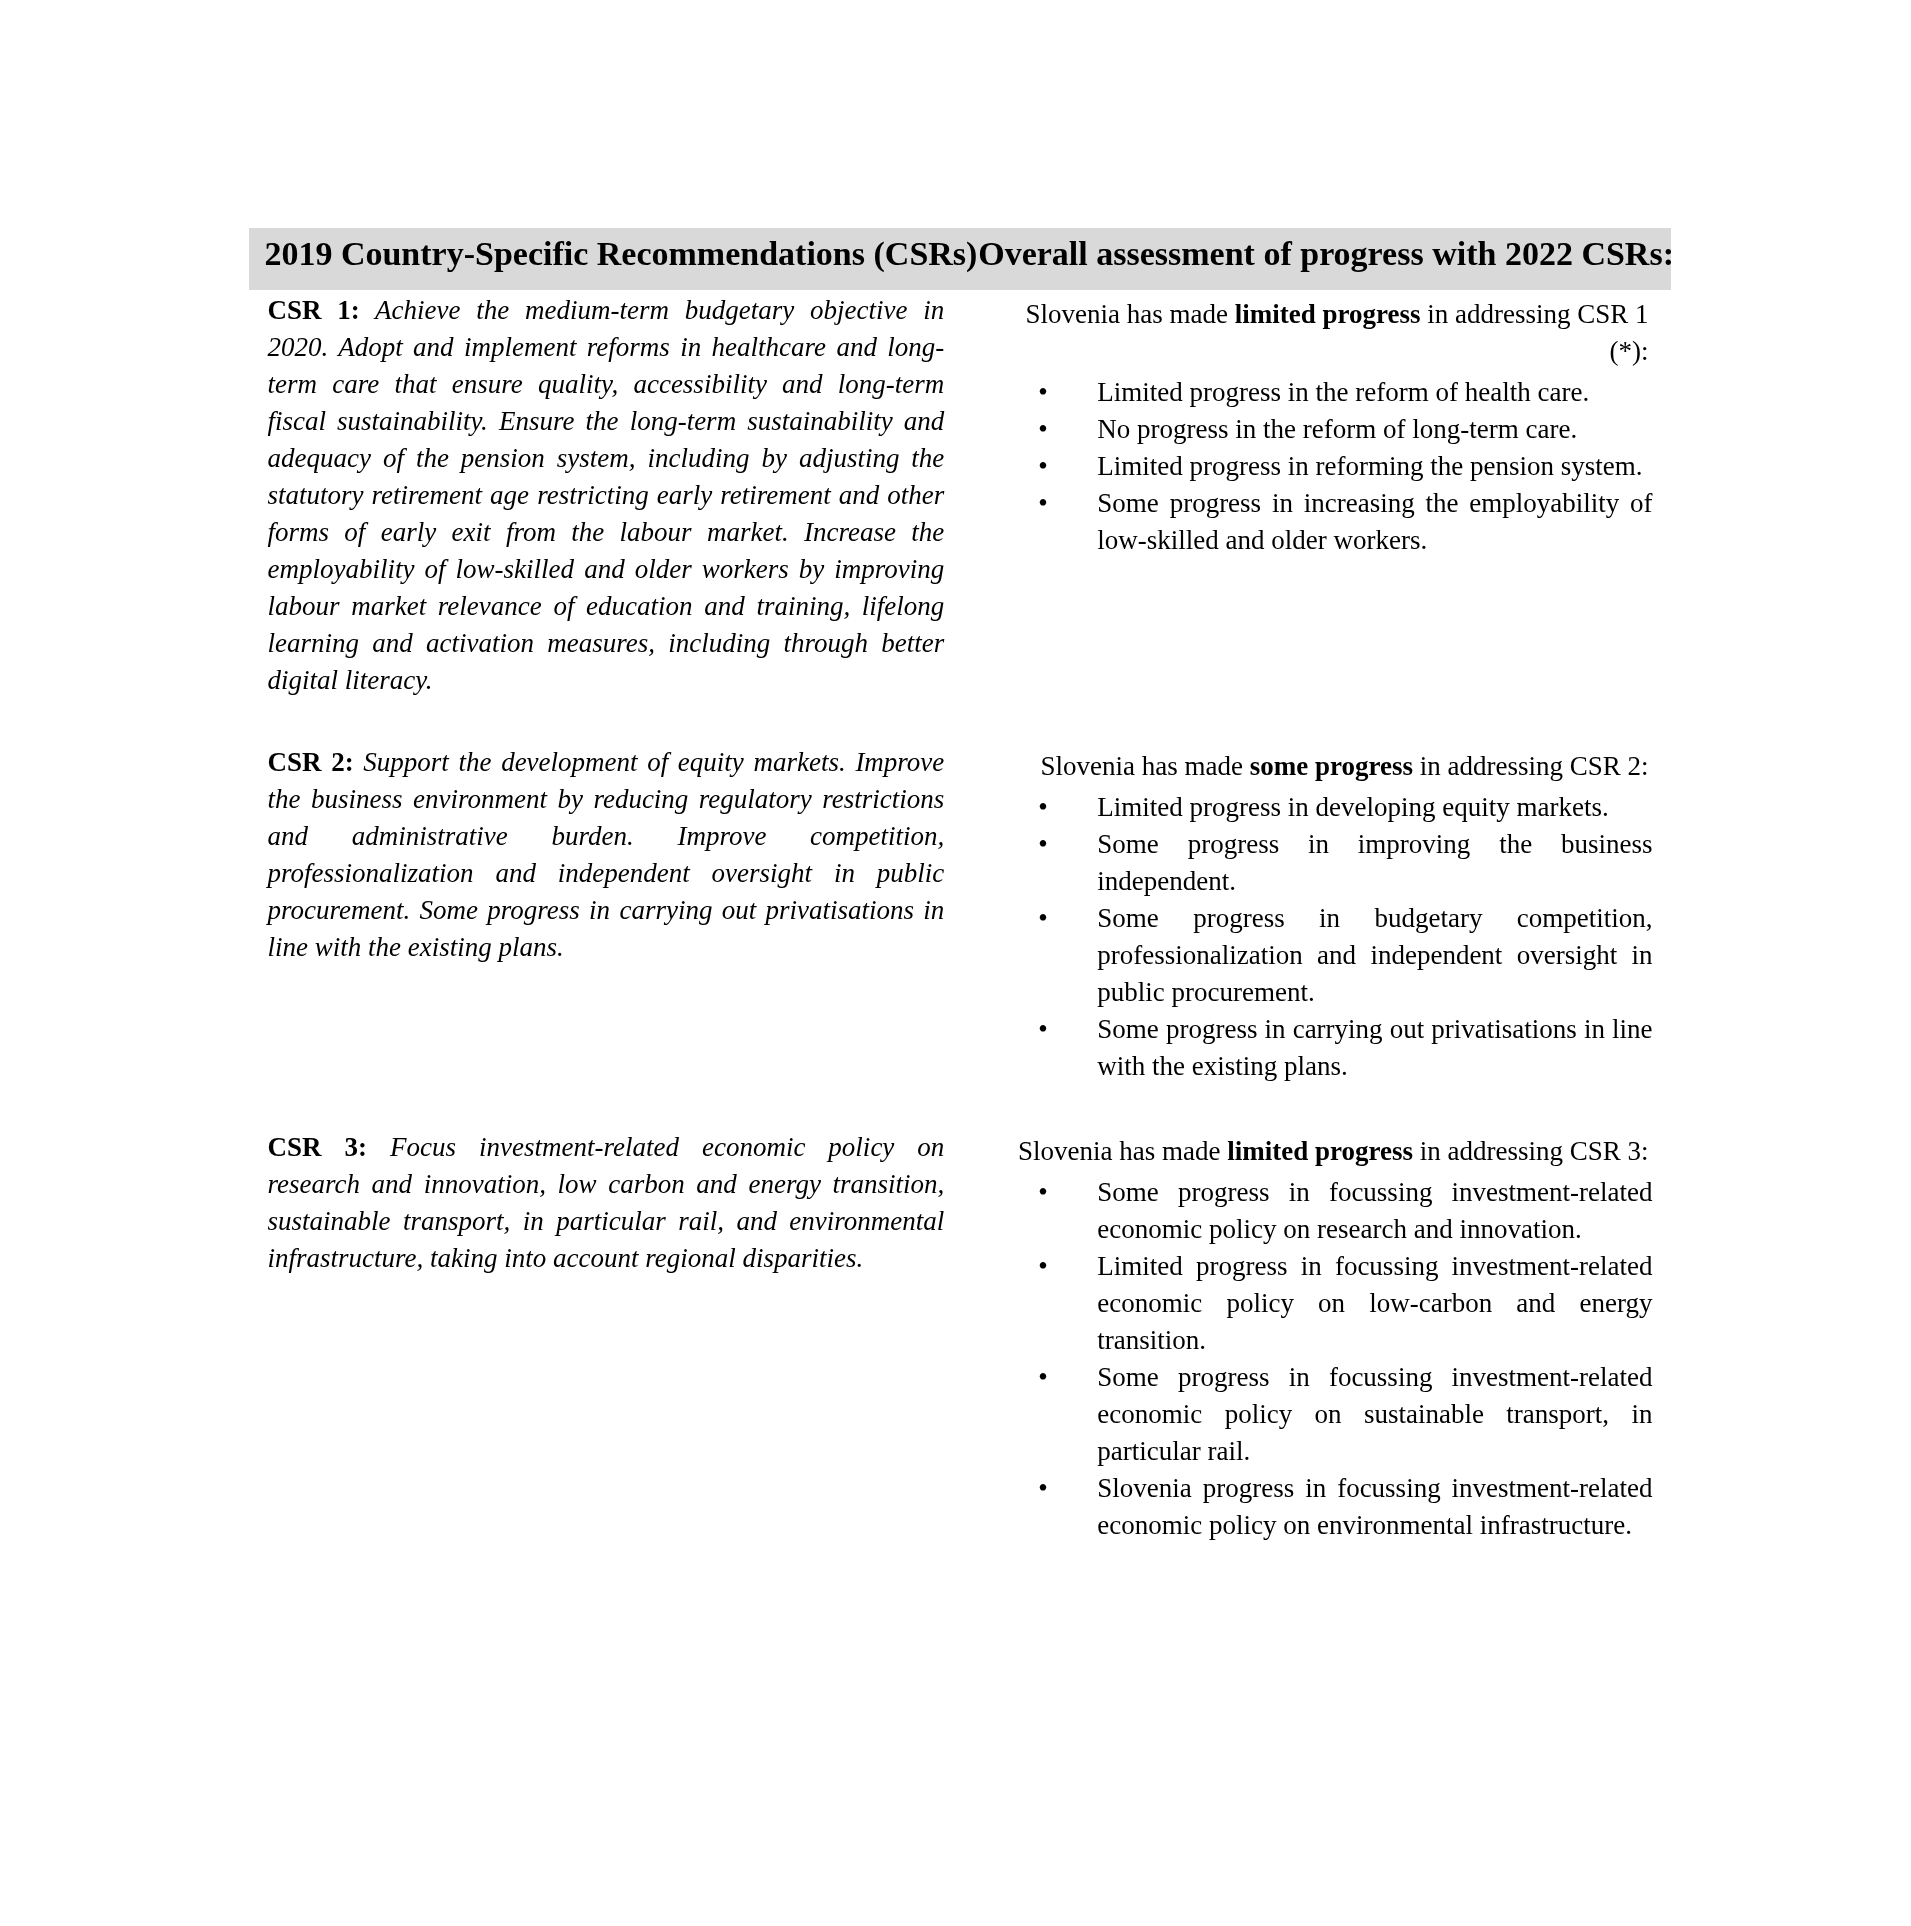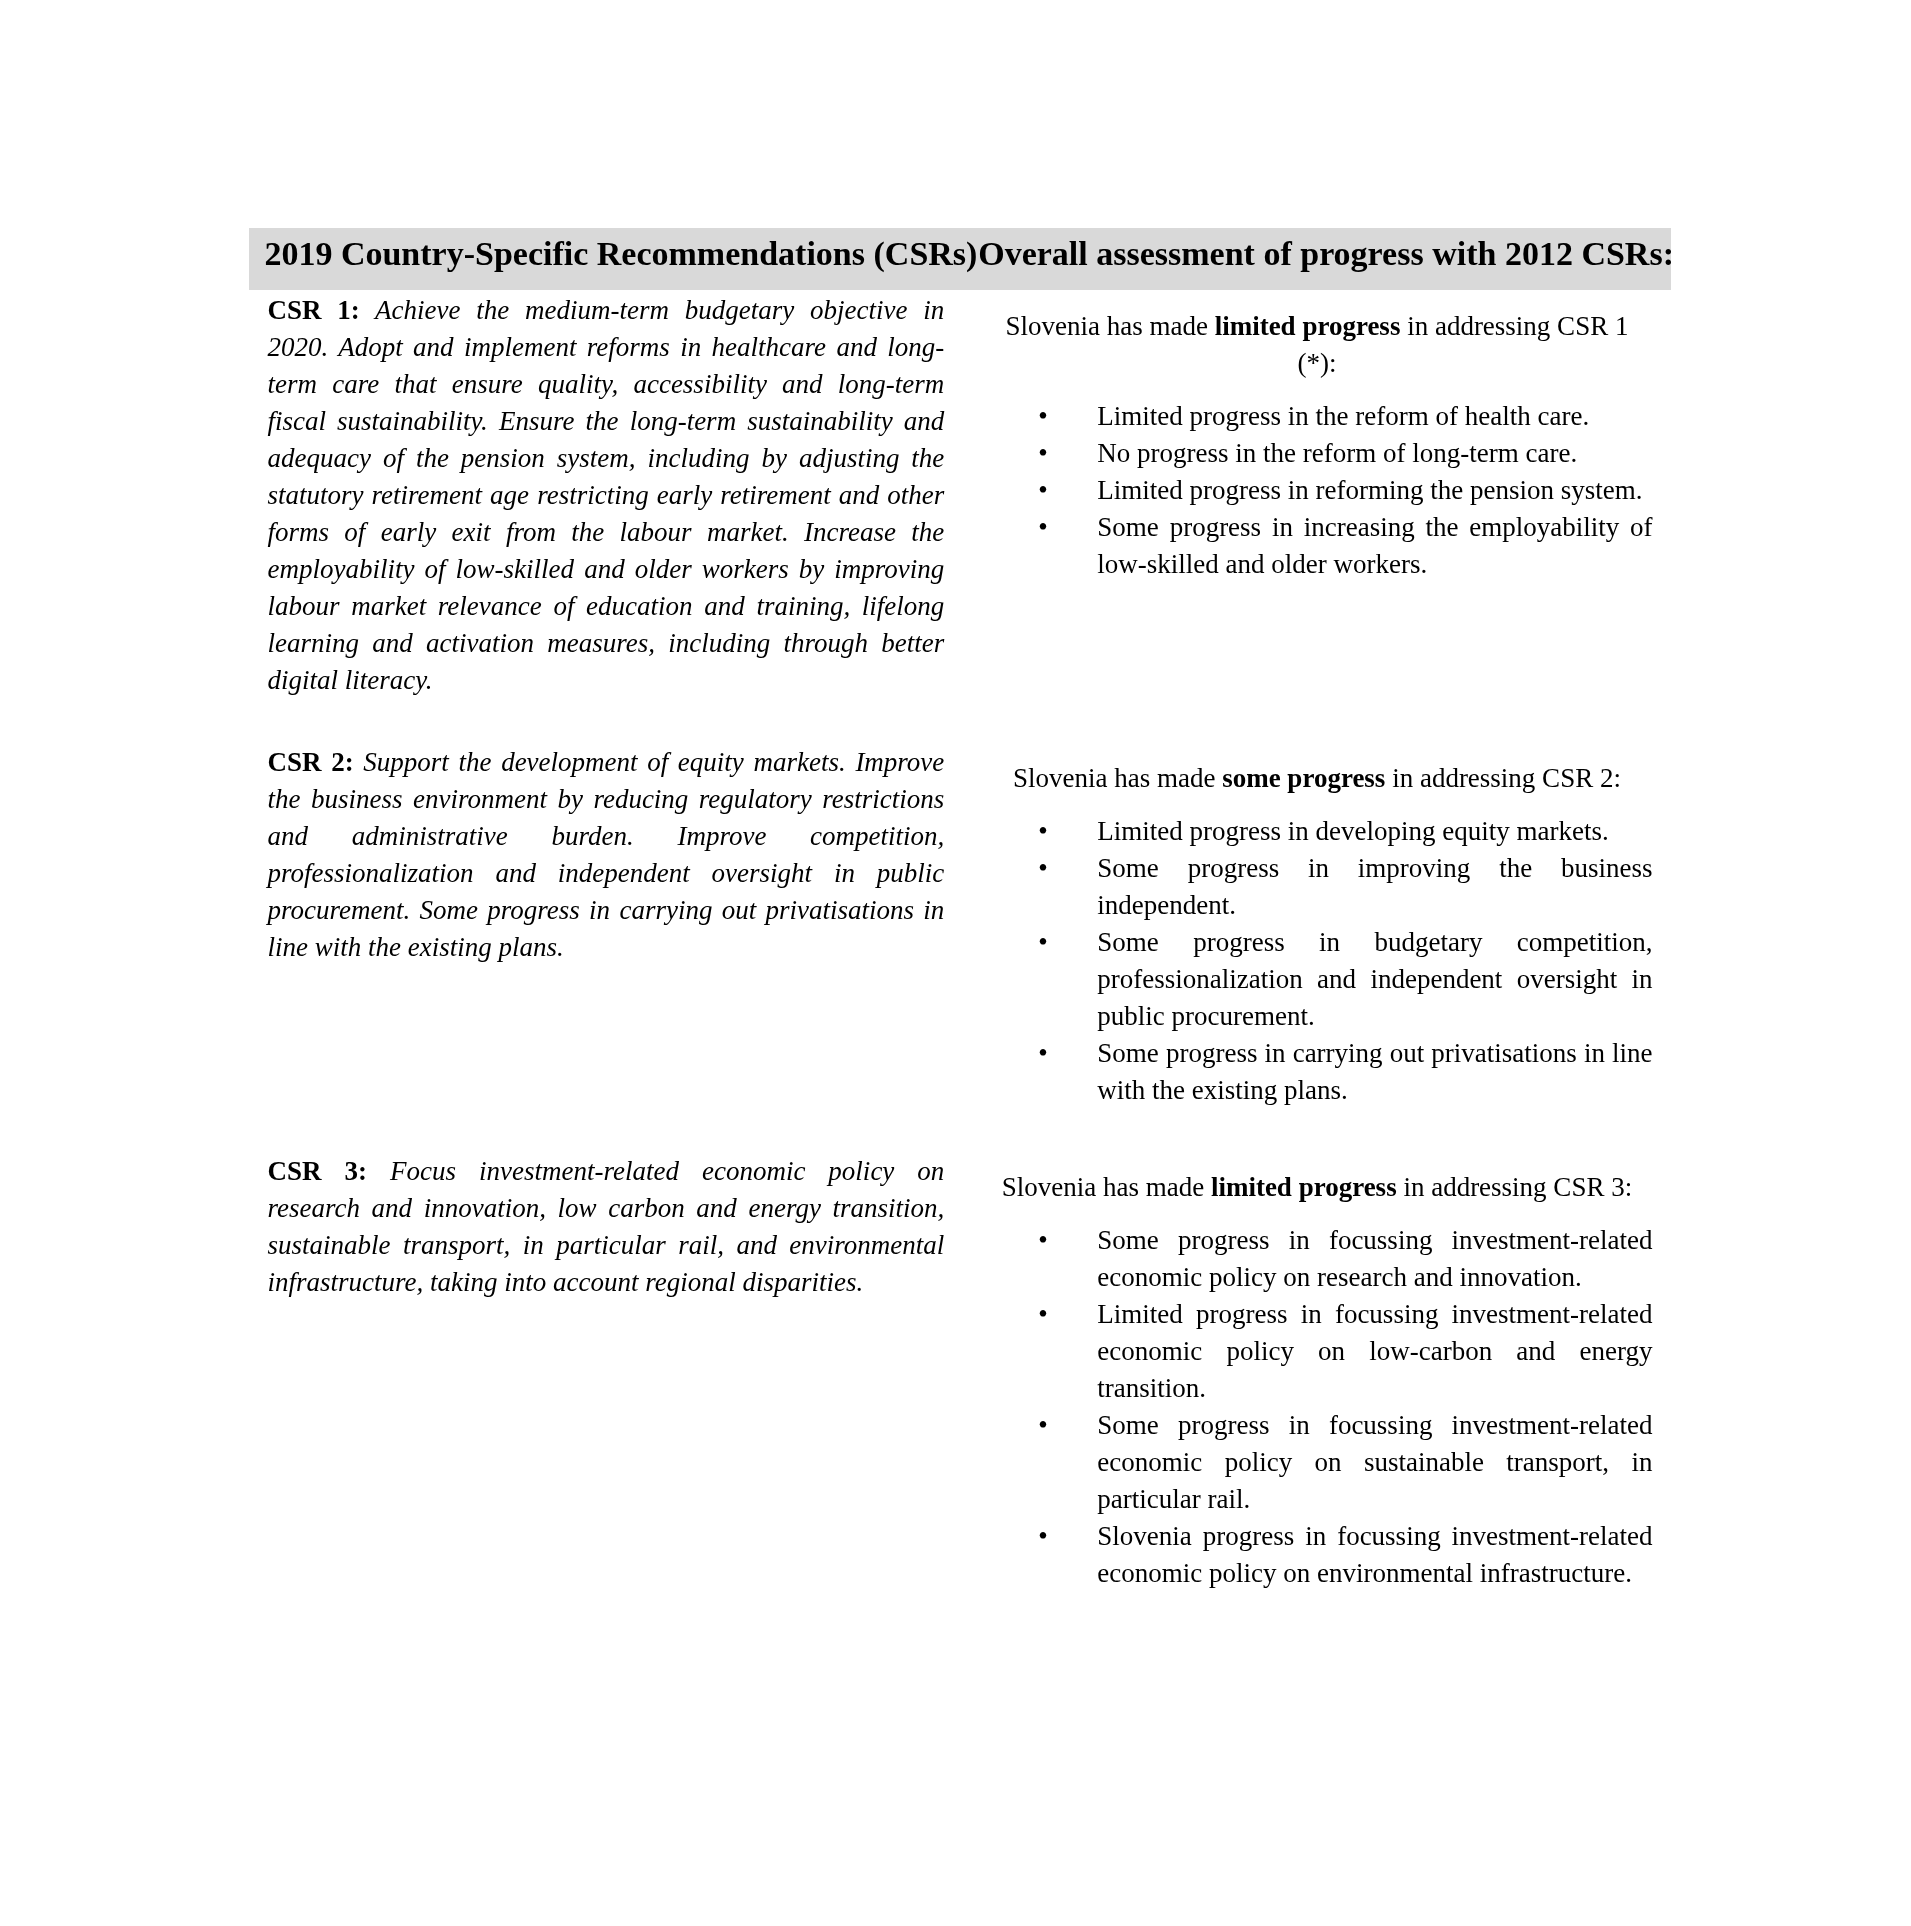--- a/index.html
+++ b/index.html
@@ -48,21 +48,21 @@
     margin: 0;
     text-align: justify;
     font-style: italic;
   }
   p.rec .csr-label {
     font-weight: bold;
     font-style: normal;
   }
 
   
-  p.intro { margin: 16px; text-align: center; }
+  p.intro { margin: 4px; text-align: right; }
   p.intro b { font-weight: bold; }
 
   ul.bullets {
     list-style: none;
     margin: 0;
     padding: 0 0 0 116px;
     text-align: justify;
   }
   ul.bullets li { position: relative; }
   ul.bullets li .bullet-marker {
@@ -78,21 +78,21 @@
 
   <table class="csr-table">
     <colgroup>
       <col class="left-col">
       <col class="right-col">
     </colgroup>
 
     <tbody>
         <tr>
       <th class="hdr">2019 Country-Specific Recommendations (CSRs)</th>
-      <th class="hdr">Overall assessment of progress with 2012 CSRs:</th>
+      <th class="hdr">Overall assessment of progress with 2022 CSRs:</th>
     </tr>
 
     <tr>
       <td class="cell">
         <p class="rec">
           <span class="csr-label">CSR 1:</span>
           <span class="csr-text">Achieve the medium-term budgetary objective in 2020. Adopt and implement reforms in healthcare and long-term care that ensure quality, accessibility and long-term fiscal sustainability. Ensure the long-term sustainability and adequacy of the pension system, including by adjusting the statutory retirement age restricting early retirement and other forms of early exit from the labour market. Increase the employability of low-skilled and older workers by improving labour market relevance of education and training, lifelong learning and activation measures, including through better digital literacy.</span>
         </p>
       </td>
       <td class="cell">

